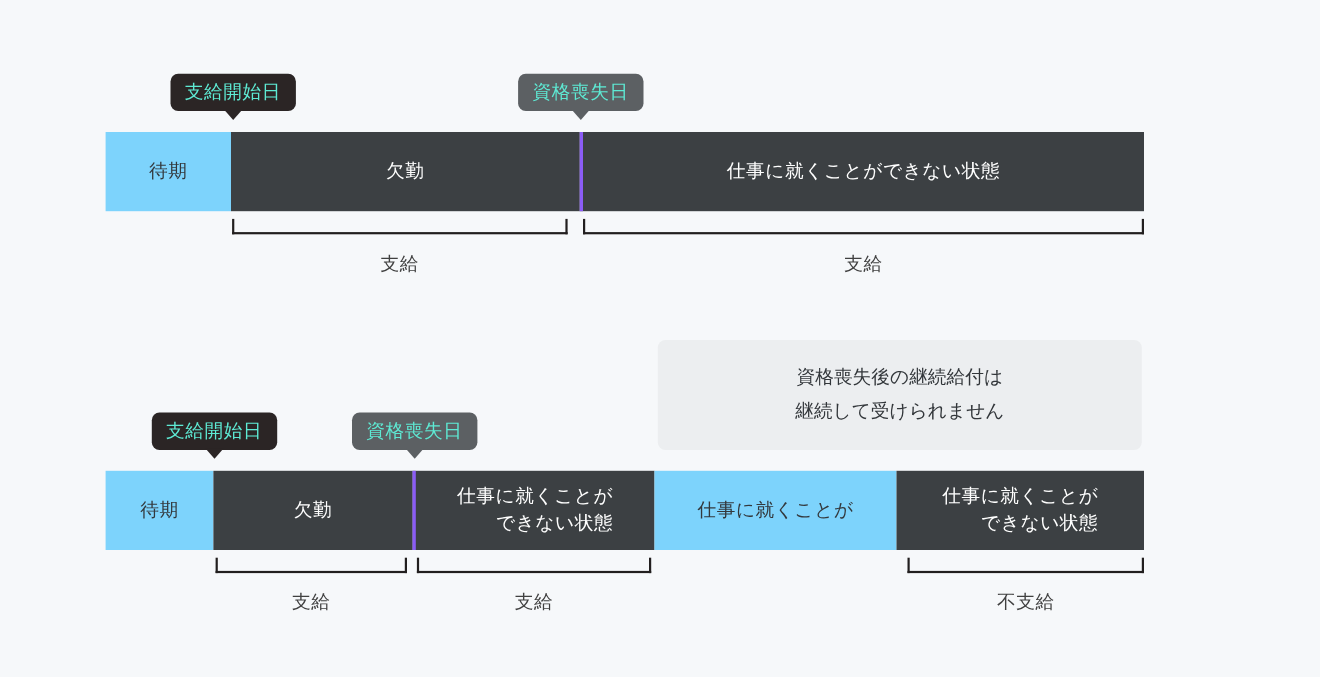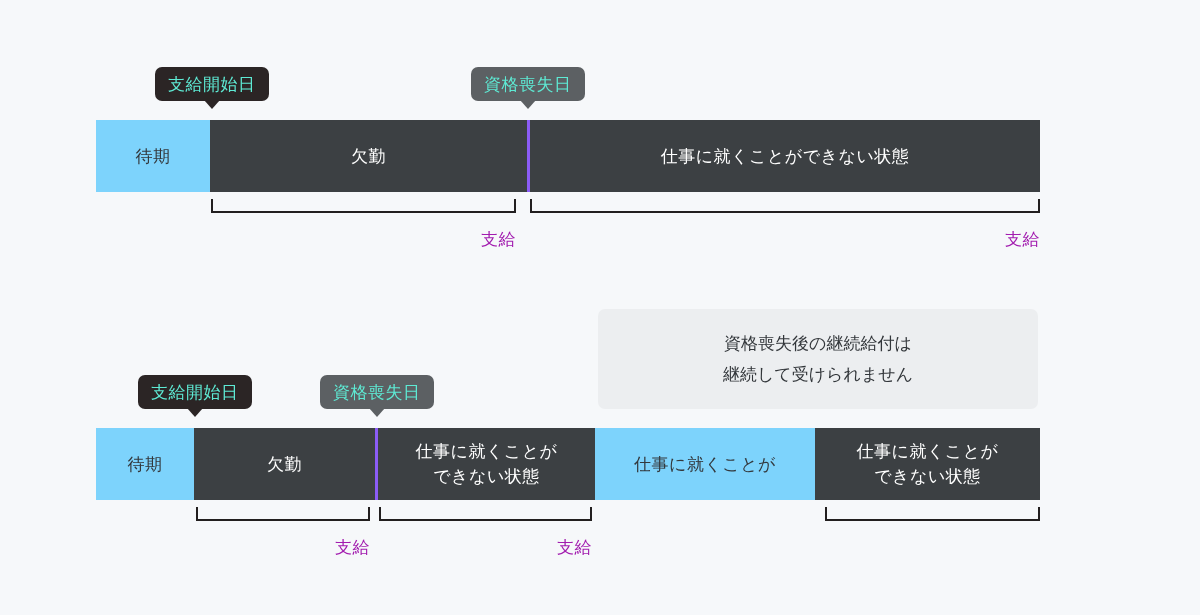--- a/index.html
+++ b/index.html
@@ -61,40 +61,41 @@
     justify-content: center;
     text-align: center;
     font-size: 17px;
     line-height: 1.45;
     box-sizing: border-box;
     letter-spacing: 0.5px;
   }
   .seg.dark {
     background: #3c4043;
     color: #ffffff;
+    text-align: right;
   }
   .seg.light {
     background: #7dd3fc;
     color: #33383c;
   }
   .seg.divider-left { border-left: 3px solid #8b5cf6; }
 
   
   .bracket {
     position: absolute;
     height: 14px;
     border: 2px solid #221f1f;
     border-top: none;
     box-sizing: border-box;
   }
   .bracket-label {
     position: absolute;
     font-size: 17px;
-    color: #a21caf;
-    text-align: right;
+    color: #404040;
+    text-align: center;
     letter-spacing: 0.5px;
     white-space: nowrap;
     font-family: Liberation Serif, serif;
   }
 
   
   .note {
     position: absolute;
     background: #eceef0;
     border-radius: 7px;
@@ -161,14 +162,15 @@
     </div>
   </div>
 
   <div class="bracket" style="left:196px; top:507px; width:174px;"></div>
   <div class="bracket-label" style="left:196px; top:536px; width:174px;">支給</div>
 
   <div class="bracket" style="left:379px; top:507px; width:213px;"></div>
   <div class="bracket-label" style="left:379px; top:536px; width:213px;">支給</div>
 
   <div class="bracket" style="left:825px; top:507px; width:215px;"></div>
+  <div class="bracket-label" style="left:825px; top:536px; width:215px;">不支給</div>
 
 </div>
 
 </body></html>

